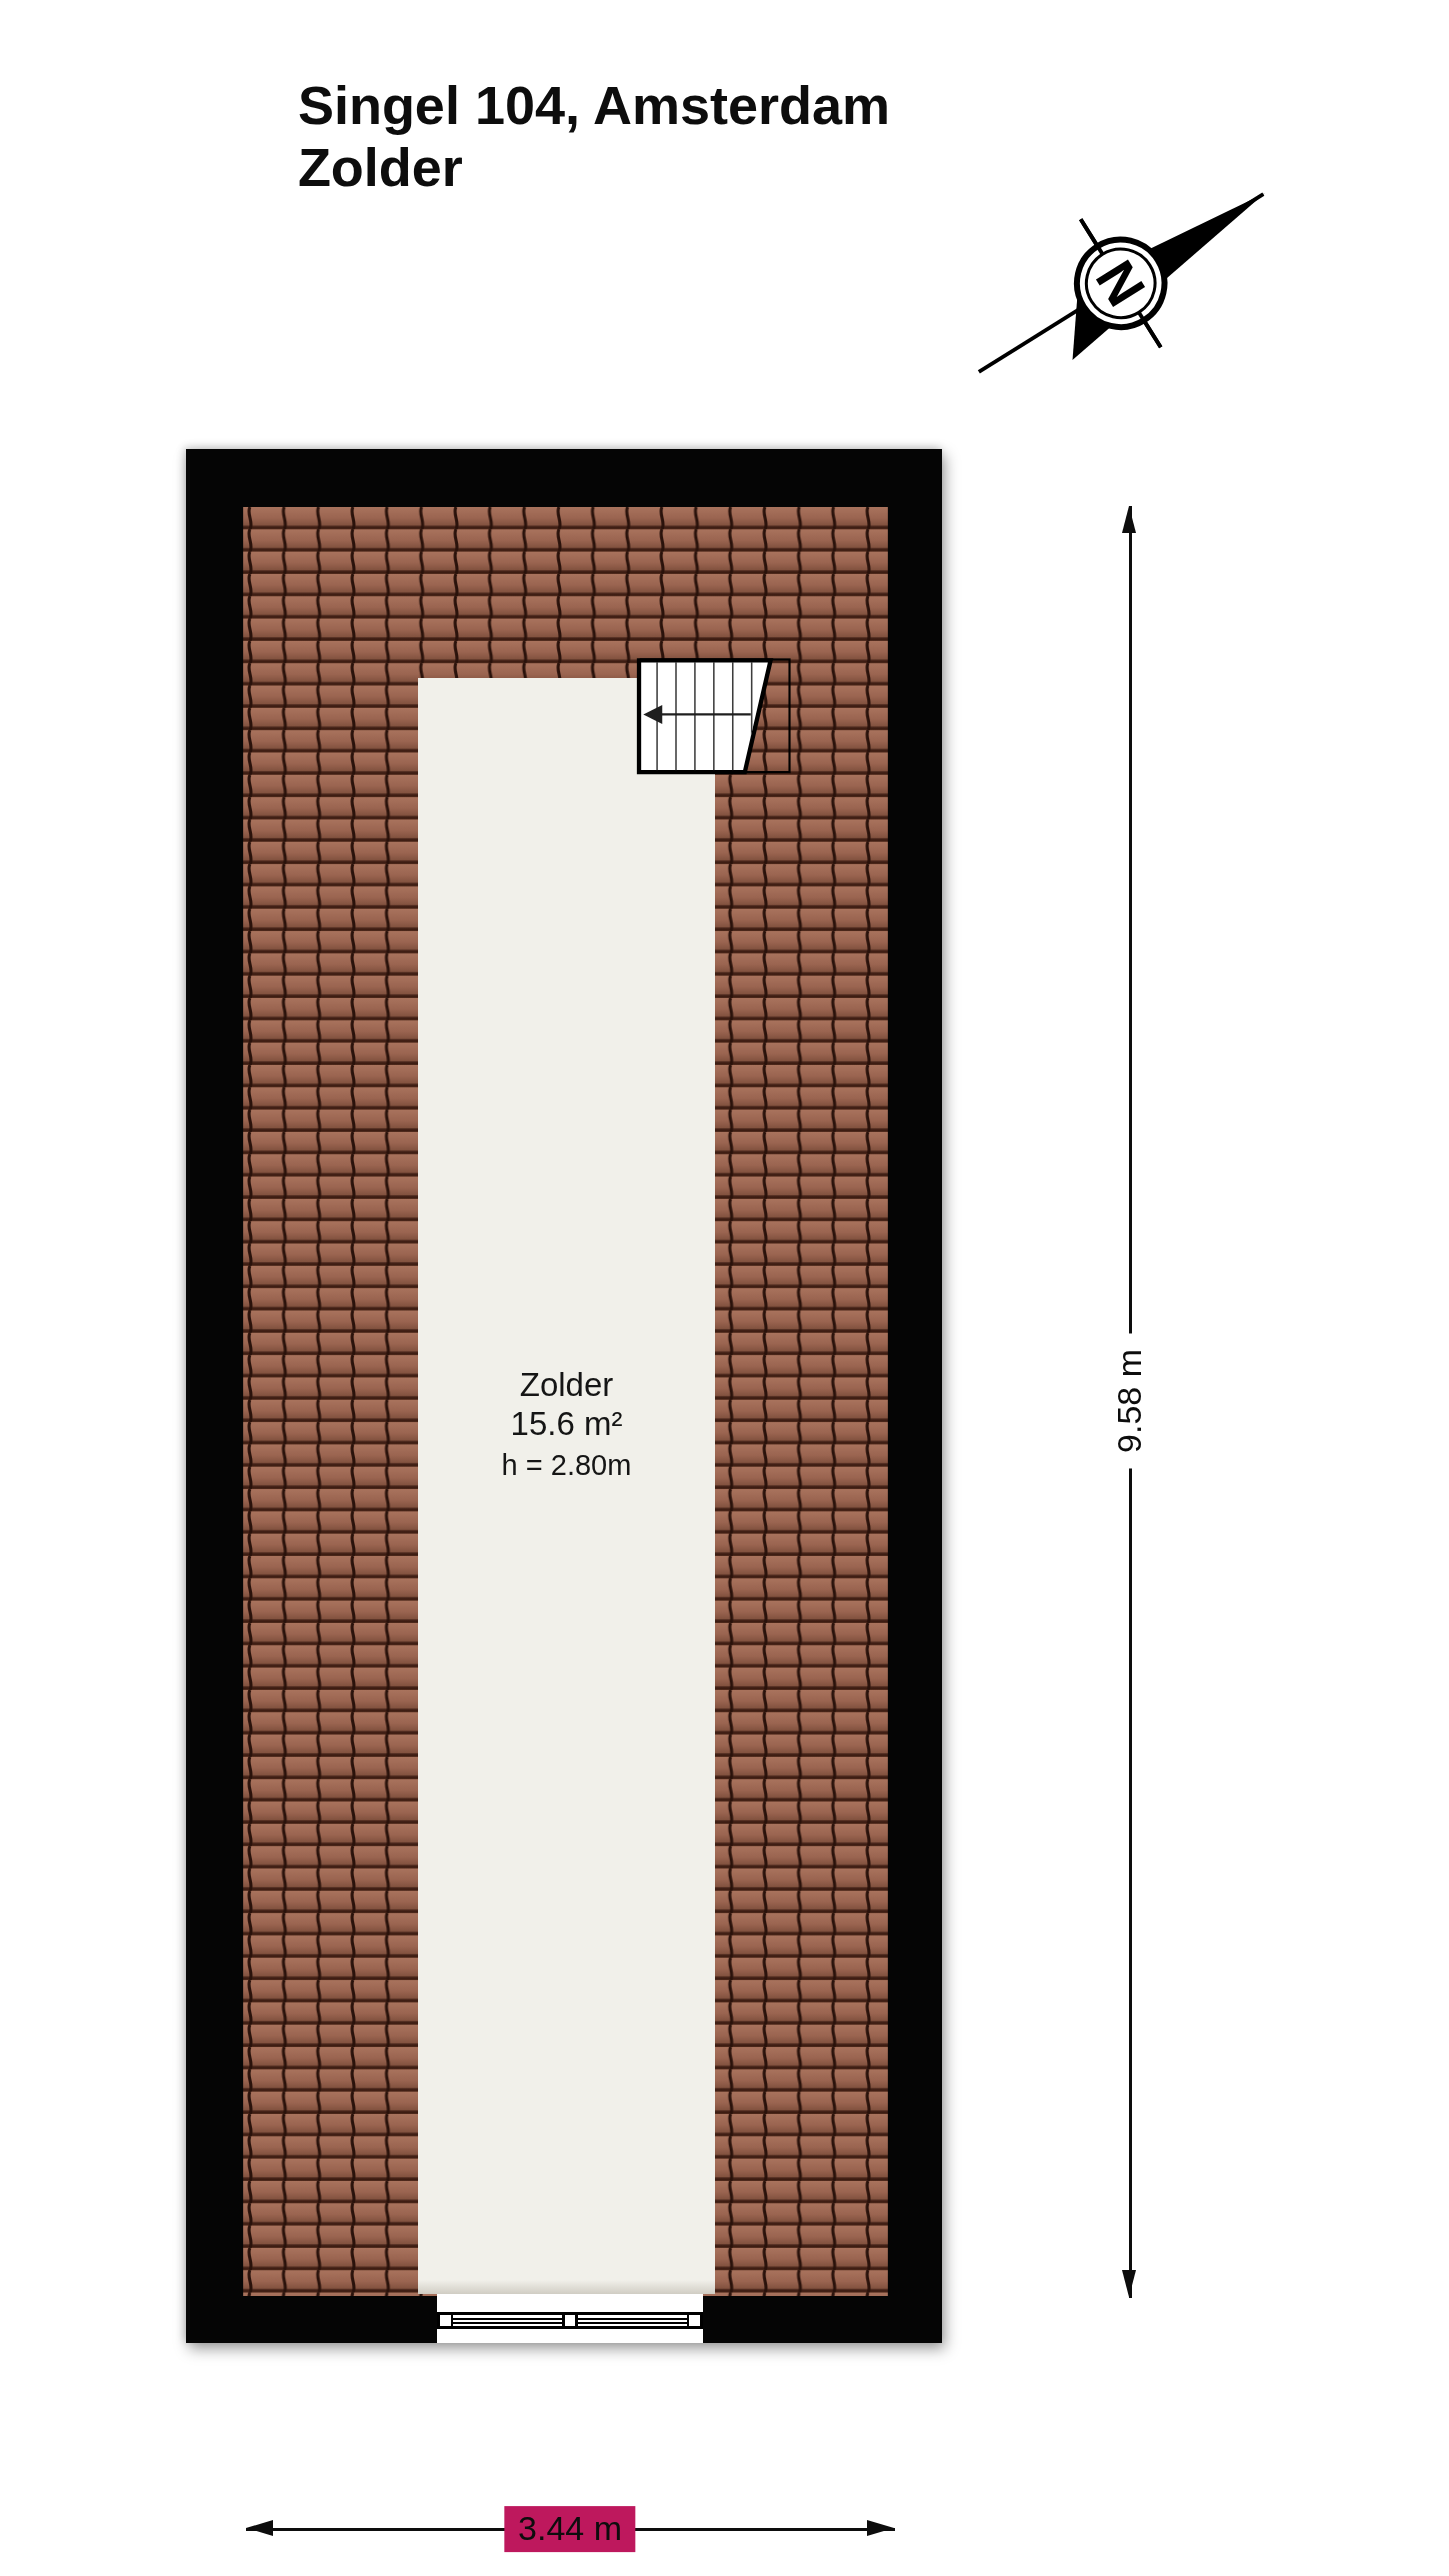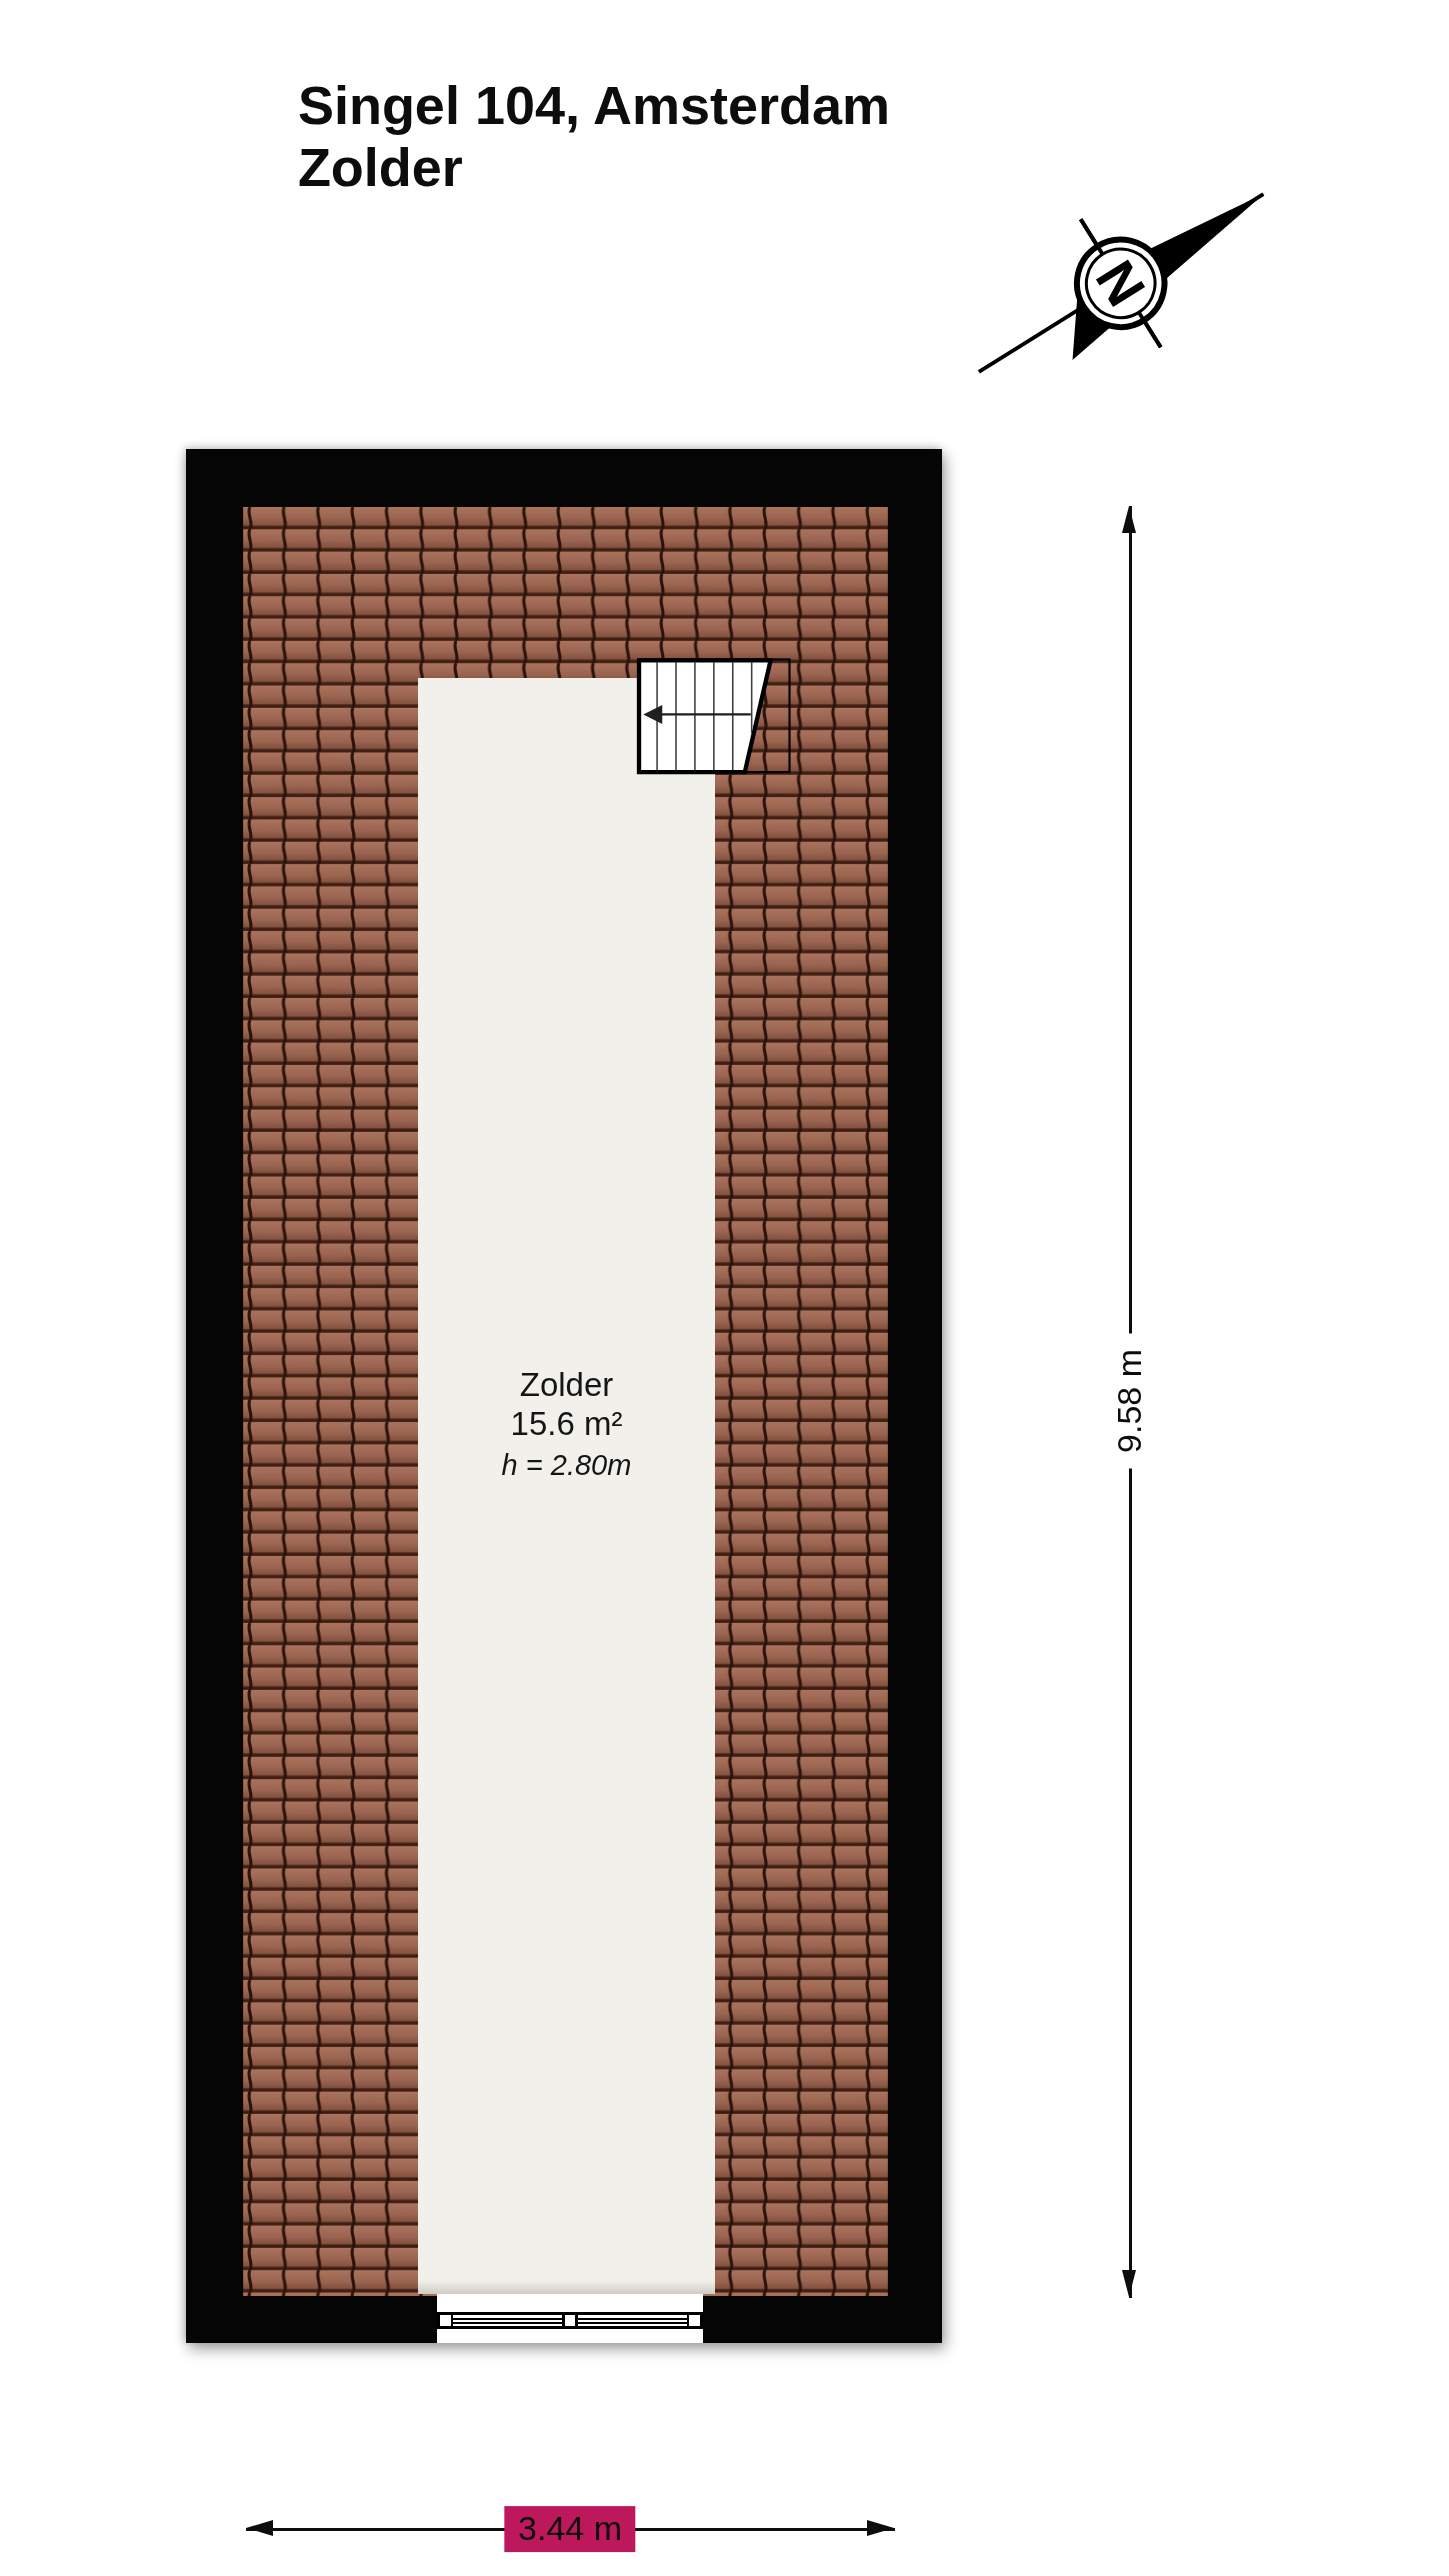--- a/index.html
+++ b/index.html
@@ -33,21 +33,21 @@
   #room .bottom-shade {
     position:absolute; left:0; right:0; bottom:0; height:13.7px;
     background:linear-gradient(to bottom, rgba(110,100,80,0), rgba(110,100,80,.25));
   }
   #room-label {
     position:absolute; left:0; top:687px; width:100%;
     text-align:center; color:#151515;
   }
   .rl-name { font-size:33px; line-height:39px; }
   .rl-area { font-size:33px; line-height:39px; }
-  .rl-h    { font-size:29px; line-height:45px;font-style:italic; }
+  .rl-h    { font-size:29px; line-height:45px; }
 
   #stairs { left:447px; top:206px; }
 
   #window {
     left:251px; top:1845px; width:266px; height:49px;
     background:var(--window-fill,#ffffff);
   }
   #glazing {
     position:absolute; left:0; top:18px; width:266px; height:17px;
     background:#000; display:flex; gap:2.6px; padding:2.6px; box-sizing:border-box;

